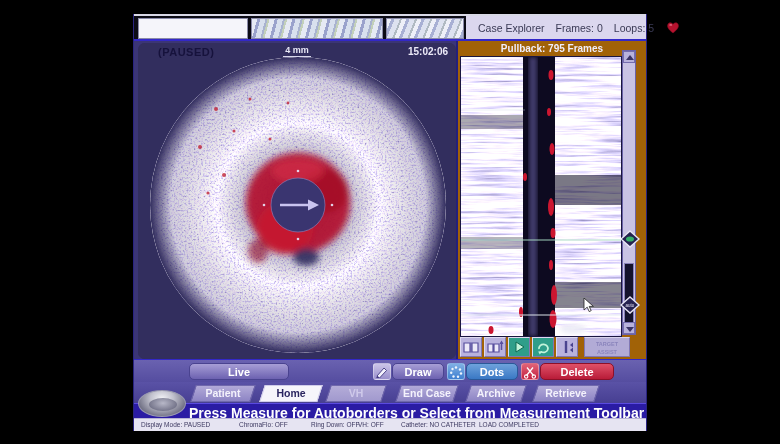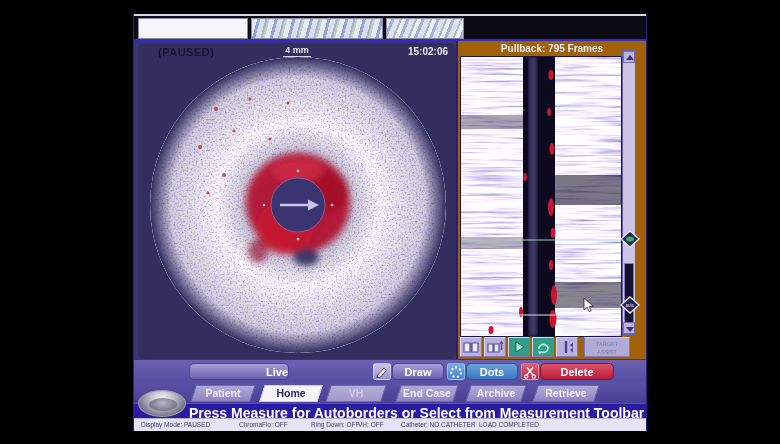--- a/index.html
+++ b/index.html
@@ -55,21 +55,21 @@
   .pb-btn.green{background:#2f9e8a;}
   .ta-btn{position:absolute;left:124px;top:0;width:46px;height:20px;background:#b2abd6;
           border:1px solid #8078b4;border-top-color:#d8d3ec;box-sizing:border-box;
           font-size:5.5px;line-height:1.5;text-align:center;color:#8a84bc;font-weight:bold;padding-top:2px;}
   .cursor{position:absolute;left:125px;top:257px;z-index:9;}
   
   .toolrow1{position:absolute;left:0;top:345px;width:512px;height:23px;
             background:linear-gradient(#6a62b0,#554da0);border-top:1px solid #3328c8;box-sizing:border-box;}
   .t1{position:absolute;top:3px;height:17px;border-radius:5px;font-size:11px;font-weight:bold;
       color:#fff;text-align:center;line-height:17px;}
-  .btn-live{left:55px;width:100px;background:linear-gradient(#a79ed6,#6c61b0);border:1px solid #4a4390;box-sizing:border-box;text-align:right;}
+  .btn-live{left:55px;width:100px;background:linear-gradient(#a79ed6,#6c61b0);border:1px solid #4a4390;box-sizing:border-box;}
   .grp-diameter{left:155px;width:85px;background:#f7f6fc;border:1px solid #c0bcd8;box-sizing:border-box;
                 color:#201c50;display:flex;align-items:center;border-radius:4px;}
   .grp-diameter .txt{flex:1;text-align:center;}
   .icon-tile{width:17px;height:15px;margin:0 0 0 1px;display:flex;align-items:center;justify-content:center;border-radius:3px;}
   .tile-free{position:absolute;top:3px;width:18px;height:17px;border-radius:3px;display:flex;align-items:center;justify-content:center;
              border:1px solid rgba(255,255,255,.35);box-sizing:border-box;}
   .tile-draw{left:239px;background:linear-gradient(#cbc4e8,#9a90cc);}
   .btn-draw{left:258px;width:52px;background:linear-gradient(#a79ed6,#6c61b0);border:1px solid #4a4390;box-sizing:border-box;}
   .tile-dots{left:313px;background:linear-gradient(#7fb0e4,#3f7fd0);}
   .btn-dots{left:332px;width:52px;background:linear-gradient(#6ea2dc,#3a78c4);border:1px solid #2a5898;box-sizing:border-box;}
@@ -107,20 +107,31 @@
 </style>
 </head>
 <body>
 
 <div class="screen">
 
   <div class="top-strip">
     <div class="thumb blank"></div>
     <div class="thumb tex1"></div>
     <div class="thumb tex2"></div>
+    <div class="case-bar">
+      <span class="hb">Case Explorer</span>
+      <span class="hb">Frames: 0</span>
+      <span class="hb">Loops: 5</span>
+      <span>
+        <svg width="16" height="15" viewBox="0 0 16 16">
+          <path d="M8 13.8 C3.2 10.2 1.2 6.8 2.6 4.4 C3.6 2.7 6 2.3 8 4.6 C10 2.3 12.4 2.7 13.4 4.4 C14.8 6.8 12.8 10.2 8 13.8 Z" fill="#b5122e" stroke="#7c0a1e" stroke-width="0.6"></path>
+          <ellipse cx="5.6" cy="5.2" rx="1.6" ry="1" fill="#e87890" opacity="0.8"></ellipse>
+        </svg>
+      </span>
+    </div>
   </div>
 
   <div class="main-frame">
 
     <div class="ivus-panel">
       <svg width="318" height="316">
         <defs>
           <filter id="spk" x="0" y="0" width="100%" height="100%">
             <feTurbulence type="fractalNoise" baseFrequency="0.55" numOctaves="3" seed="11"></feTurbulence>
             <feColorMatrix type="matrix" values="1.6 0 0 0 0.18  1.5 0 0 0 0.14  1.7 0 0 0 0.42  0 0 0 0 1"></feColorMatrix>

